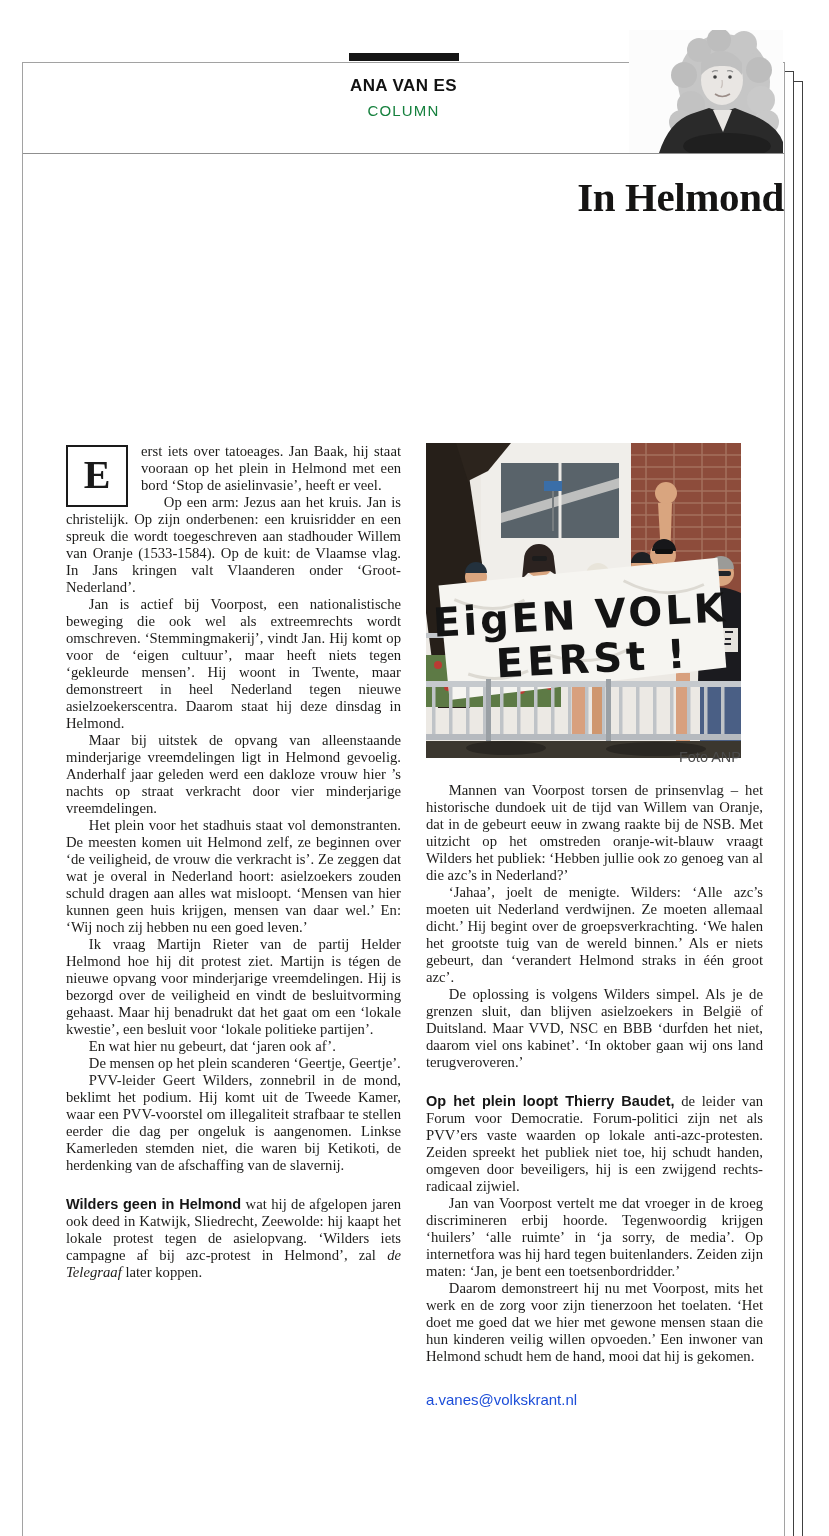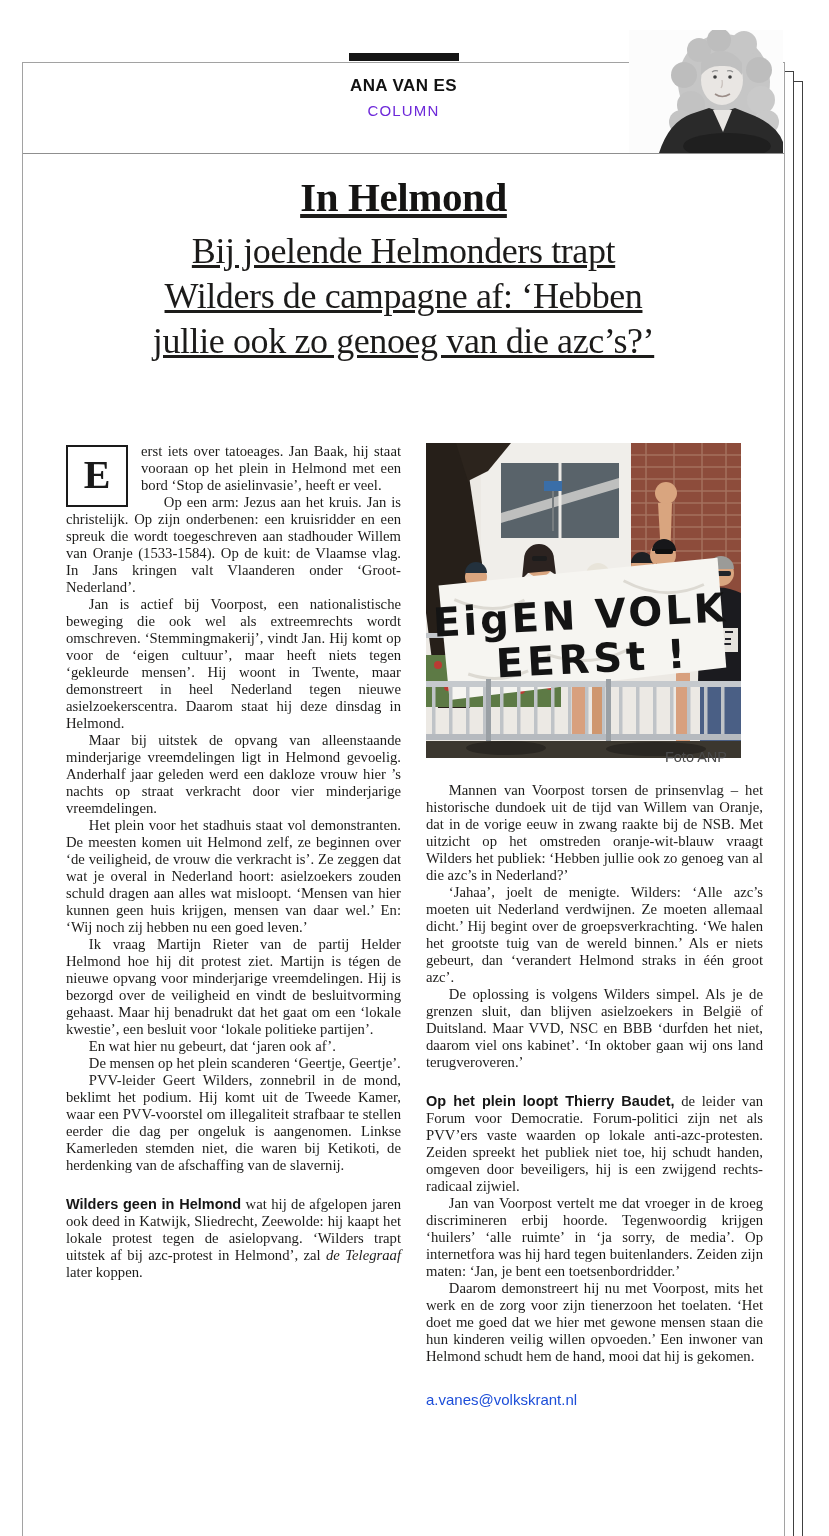--- a/index.html
+++ b/index.html
@@ -15,25 +15,25 @@
   
   .header{position:absolute;left:0;top:0;width:100%;height:90px;
           border-bottom:1px solid #8f8f8f;}
   .kicker-bar{position:absolute;left:50%;transform:translateX(-50%);
           top:-10px;width:110px;height:8px;background:#151515;}
   .kicker-name{position:absolute;left:0;right:0;top:13px;text-align:center;
           font-family:"Liberation Sans",sans-serif;font-weight:bold;
           font-size:17px;letter-spacing:.4px;color:#121212;}
   .kicker-label{position:absolute;left:0;right:0;top:39px;text-align:center;
           font-family:"Liberation Sans",sans-serif;font-size:15px;
-          letter-spacing:1.2px;color:#6d28d9;}
+          letter-spacing:1.2px;color:#15803d;}
   .portrait{position:absolute;left:606px;top:-33px;width:154px;height:123px;z-index:5;}
 
   
-  .headline{position:absolute;left:0;right:0;top:110px;text-align:center;text-decoration:underline;}
+  .headline{position:absolute;left:0;right:0;top:110px;text-align:right;}
   .headline .title{font-size:41px;font-weight:bold;color:#151413;
           letter-spacing:-.4px;margin-bottom:8px;}
   .headline .sub{font-size:36px;line-height:45px;color:#1c1b1a;letter-spacing:-.4px;}
 
   
   .col{position:absolute;top:380px;font-size:14.7px;line-height:17px;
        text-align:justify;}
   .col-left{left:43px;width:335px;}
   .col-right{left:403px;width:337px;}
   .para{margin:0;}
@@ -45,21 +45,21 @@
   .dropcap{float:left;width:58px;height:58px;border:2px solid #1a1a1a;
         margin:2px 13px 4px 0;text-align:center;line-height:56px;
         font-size:40px;font-weight:bold;color:#1a1a1a;}
 
   
   .photo-frame{width:315px;height:315px;display:block;}
   .caption{position:relative;margin-top:10px;width:315px;
         font-family:"Liberation Sans",sans-serif;font-size:14.5px;
         line-height:19px;text-align:left;}
   .caption .cap-bold{display:block;width:272px;font-weight:bold;color:#1b1b1b;}
-  .caption .credit{position:absolute;right:14px;bottom:1px;font-weight:normal;
+  .caption .credit{position:absolute;right:0;bottom:1px;font-weight:normal;
         color:#4a4a4a;}
   .right-text{margin-top:24px;}
   .email{margin-top:26px;font-family:"Liberation Sans",sans-serif;
         font-size:15px;color:#1d4ed8;text-align:left;}
 </style>
 </head>
 <body>
 
 <div class="sheet sheet3"></div>
 <div class="sheet sheet2"></div>
@@ -95,38 +95,33 @@
     <path d="M93 50 q1 5 -1 8" stroke="#c7bfba" stroke-width="1.2" fill="none"></path>
     <path d="M86 64 q7 5 15 0" stroke="#9b8d88" stroke-width="1.6" fill="none"></path>
 
     <path d="M30 123 Q40 92 62 84 L80 78 Q93 84 106 78 L126 86 Q148 96 154 112 L154 123 Z" fill="#2a2a2a"></path>
     <path d="M84 80 L103 80 L94 102 Z" fill="#e9e6e3"></path>
     <ellipse cx="98" cy="116" rx="44" ry="13" fill="#1f1f1f"></ellipse>
   </svg>
 
   <div class="headline">
     <div class="title">In Helmond</div>
-    <div class="sub">
-      <span>Bij joelende Helmonders trapt</span><br>
-      <span>Wilders de campagne af: ‘Hebben</span><br>
-      <span>jullie ook zo genoeg van die azc’s?’</span>
-    </div>
   </div>
 
   <div class="col col-left">
       <p class="para"><span class="dropcap">E</span><span>erst iets over tatoeages. Jan Baak, hij staat vooraan op het plein in Helmond met een bord ‘Stop de asielinvasie’, heeft er veel.</span></p>
       <p class="para indent"><span>Op een arm: Jezus aan het kruis. Jan is christelijk. Op zijn onderbenen: een kruisridder en een spreuk die wordt toegeschreven aan stadhouder Willem van Oranje (1533-1584). Op de kuit: de Vlaamse vlag. In Jans kringen valt Vlaanderen onder ‘Groot-Nederland’.</span></p>
       <p class="para indent"><span>Jan is actief bij Voorpost, een nationalistische beweging die ook wel als extreemrechts wordt omschreven. ‘Stemmingmakerij’, vindt Jan. Hij komt op voor de ‘eigen cultuur’, maar heeft niets tegen ‘gekleurde mensen’. Hij woont in Twente, maar demonstreert in heel Nederland tegen nieuwe asielzoekerscentra. Daarom staat hij deze dinsdag in Helmond.</span></p>
       <p class="para indent"><span>Maar bij uitstek de opvang van alleenstaande minderjarige vreemdelingen ligt in Helmond gevoelig. Anderhalf jaar geleden werd een dakloze vrouw hier ’s nachts op straat verkracht door vier minderjarige vreemdelingen.</span></p>
       <p class="para indent"><span>Het plein voor het stadhuis staat vol demonstranten. De meesten komen uit Helmond zelf, ze beginnen over ‘de veiligheid, de vrouw die verkracht is’. Ze zeggen dat wat je overal in Nederland hoort: asielzoekers zouden schuld dragen aan alles wat misloopt. ‘Mensen van hier kunnen geen huis krijgen, mensen van daar wel.’ En: ‘Wij noch zij hebben nu een goed leven.’</span></p>
       <p class="para indent"><span>Ik vraag Martijn Rieter van de partij Helder Helmond hoe hij dit protest ziet. Martijn is tégen de nieuwe opvang voor minderjarige vreemdelingen. Hij is bezorgd over de veiligheid en vindt de besluitvorming gehaast. Maar hij benadrukt dat het gaat om een ‘lokale kwestie’, een besluit voor ‘lokale politieke partijen’.</span></p>
       <p class="para indent"><span>En wat hier nu gebeurt, dat ‘jaren ook af’.</span></p>
       <p class="para indent"><span>De mensen op het plein scanderen ‘Geertje, Geertje’.</span></p>
       <p class="para indent"><span>PVV-leider Geert Wilders, zonnebril in de mond, beklimt het podium. Hij komt uit de Tweede Kamer, waar een PVV-voorstel om illegaliteit strafbaar te stellen eerder die dag per ongeluk is aangenomen. Linkse Kamerleden stemden niet, die waren bij Ketikoti, de herdenking van de afschaffing van de slavernij.</span></p>
-      <p class="para section"><b class="lead">Wilders geen in Helmond</b><span> wat hij de afgelopen jaren ook deed in Katwijk, Sliedrecht, Zeewolde: hij kaapt het lokale protest tegen de asielopvang. ‘Wilders trapt uitstek af bij azc-protest in Helmond’, zal </span><em>de Telegraaf</em><span> later koppen.</span></p>
+      <p class="para section"><b class="lead">Wilders geen in Helmond</b><span> wat hij de afgelopen jaren ook deed in Katwijk, Sliedrecht, Zeewolde: hij kaapt het lokale protest tegen de asielopvang. ‘Wilders iets campagne af bij azc-protest in Helmond’, zal </span><em>de Telegraaf</em><span> later koppen.</span></p>
     </div>
 
   <div class="col col-right">
 
     <svg class="photo-frame" viewBox="0 0 315 315">
       <rect x="0" y="0" width="315" height="315" fill="#ece9e4"></rect>
 
       <rect x="200" y="0" width="115" height="170" fill="#8d4c3b"></rect>
       <g stroke="#a5705e" stroke-width="1.5">
         <line x1="200" y1="12" x2="315" y2="12"></line>
@@ -270,21 +265,21 @@
       <rect x="0" y="298" width="315" height="17" fill="#3b372f"></rect>
       <ellipse cx="80" cy="305" rx="40" ry="7" fill="#2a2722"></ellipse>
       <ellipse cx="230" cy="306" rx="50" ry="7" fill="#2a2722"></ellipse>
     </svg>
 
     <div class="caption">
       <span class="credit">Foto ANP</span>
     </div>
 
     <div class="right-text">
-        <p class="para indent"><span>Mannen van Voorpost torsen de prinsenvlag – het historische dundoek uit de tijd van Willem van Oranje, dat in de vorige eeuw in zwang raakte bij de NSB. Met uitzicht op het omstreden oranje-wit-blauw vraagt Wilders het publiek: ‘Hebben jullie ook zo genoeg van al die azc’s in Nederland?’</span></p>
+        <p class="para indent"><span>Mannen van Voorpost torsen de prinsenvlag – het historische dundoek uit de tijd van Willem van Oranje, dat in de gebeurt eeuw in zwang raakte bij de NSB. Met uitzicht op het omstreden oranje-wit-blauw vraagt Wilders het publiek: ‘Hebben jullie ook zo genoeg van al die azc’s in Nederland?’</span></p>
         <p class="para indent"><span>‘Jahaa’, joelt de menigte. Wilders: ‘Alle azc’s moeten uit Nederland verdwijnen. Ze moeten allemaal dicht.’ Hij begint over de groepsverkrachting. ‘We halen het grootste tuig van de wereld binnen.’ Als er niets gebeurt, dan ‘verandert Helmond straks in één groot azc’.</span></p>
         <p class="para indent"><span>De oplossing is volgens Wilders simpel. Als je de grenzen sluit, dan blijven asielzoekers in België of Duitsland. Maar VVD, NSC en BBB ‘durfden het niet, daarom viel ons kabinet’. ‘In oktober gaan wij ons land terugveroveren.’</span></p>
         <p class="para section"><b class="lead">Op het plein loopt Thierry Baudet,</b><span> de leider van Forum voor Democratie. Forum-politici zijn net als PVV’ers vaste waarden op lokale anti-azc-protesten. Zeiden spreekt het publiek niet toe, hij schudt handen, omgeven door beveiligers, hij is een zwijgend rechts-radicaal zijwiel.</span></p>
         <p class="para indent"><span>Jan van Voorpost vertelt me dat vroeger in de kroeg discrimineren erbij hoorde. Tegenwoordig krijgen ‘huilers’ ‘alle ruimte’ in ‘ja sorry, de media’. Op internetfora was hij hard tegen buitenlanders. Zeiden zijn maten: ‘Jan, je bent een toetsenbordridder.’</span></p>
         <p class="para indent"><span>Daarom demonstreert hij nu met Voorpost, mits het werk en de zorg voor zijn tienerzoon het toelaten. ‘Het doet me goed dat we hier met gewone mensen staan die hun kinderen veilig willen opvoeden.’ Een inwoner van Helmond schudt hem de hand, mooi dat hij is gekomen.</span></p>
       </div>
 
     <div class="email">a.vanes@volkskrant.nl</div>
   </div>
 

